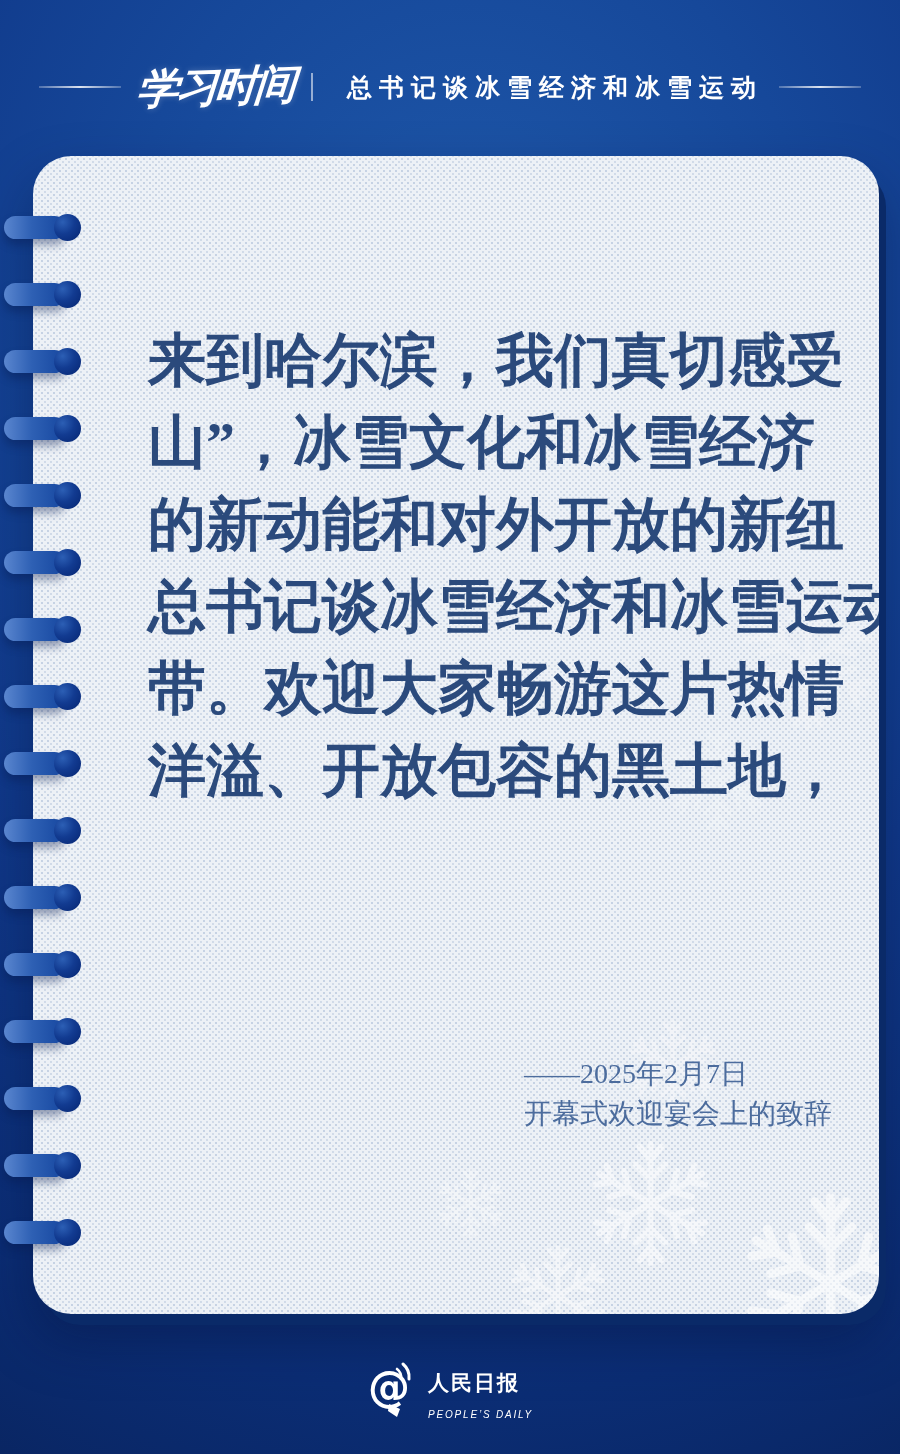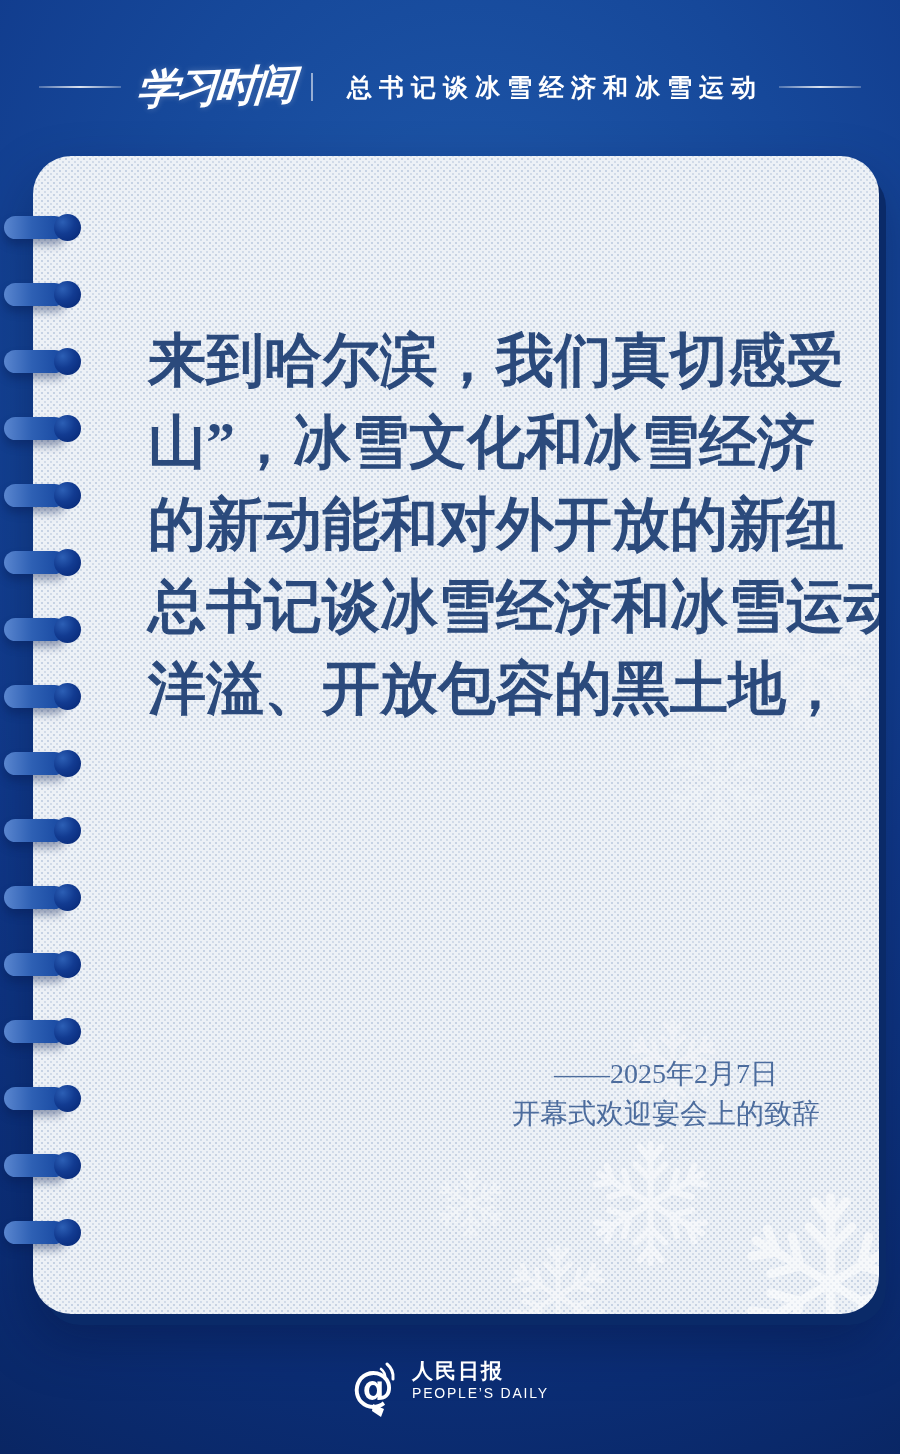--- a/index.html
+++ b/index.html
@@ -54,35 +54,35 @@
 
   
   .quote{position:absolute;left:115px;top:164px;width:700px;}
   .qline{
     font-family:"Liberation Serif","DejaVu Serif",serif;
     font-size:58px;font-weight:bold;color:#2b4a7c;
     line-height:82px;letter-spacing:0;white-space:nowrap;
   }
 
   
-  .attribution{position:absolute;right:59px;top:898px;text-align:center;}
+  .attribution{position:absolute;right:47px;top:898px;text-align:left;}
   .aline{
     font-family:"Liberation Serif","DejaVu Serif",serif;
     font-size:28px;color:#4c6c9d;line-height:40px;white-space:nowrap;
   }
 
   
   .flake{position:absolute;pointer-events:none;}
 
   
   .footer{position:absolute;left:0;right:0;top:1360px;display:flex;justify-content:center;z-index:1;}
   .logo{display:flex;align-items:flex-start;gap:9px;}
-  .logo-text{display:flex;flex-direction:column;}
+  .logo-text{display:flex;flex-direction:column;margin-top:12px;gap:12px;}
   .logo-cn{color:#fff;font-size:21px;font-weight:bold;letter-spacing:2px;line-height:22px;white-space:nowrap;}
-  .logo-en{color:#fff;font-size:14px;letter-spacing:1.8px;margin-top:3px;white-space:nowrap;}
+  .logo-en{color:#fff;font-size:10px;letter-spacing:1.8px;margin-top:3px;white-space:nowrap;font-style:italic;}
 </style>
 </head>
 <body>
 
 <svg width="0" height="0" style="position:absolute">
   <defs>
     <symbol id="flake" viewBox="-50 -50 100 100">
       <g stroke="#ffffff" stroke-width="4.5" stroke-linecap="round" fill="none">
         <g>
             <path d="M0 0 V-44 M0 -18 L-11 -29 M0 -18 L11 -29 M0 -32 L-8 -42 M0 -32 L8 -42"></path>
@@ -139,20 +139,21 @@
       </svg>
     <svg class="flake" style="left:400px;top:1010px;width:75px;height:75px;opacity:.30">
         <use href="#flake"></use>
       </svg>
 
     <div class="quote">
       <div class="qline">来到哈尔滨，我们真切感受</div>
       <div class="qline">山”，冰雪文化和冰雪经济</div>
       <div class="qline">的新动能和对外开放的新纽</div>
       <div class="qline">总书记谈冰雪经济和冰雪运动</div>
+      <div class="qline">带。欢迎大家畅游这片热情</div>
       <div class="qline">洋溢、开放包容的黑土地，</div>
     </div>
 
     <div class="attribution">
       <div class="aline">——2025年2月7日</div>
       <div class="aline">开幕式欢迎宴会上的致辞</div>
     </div>
   </div>
 
   <div class="spiral">

